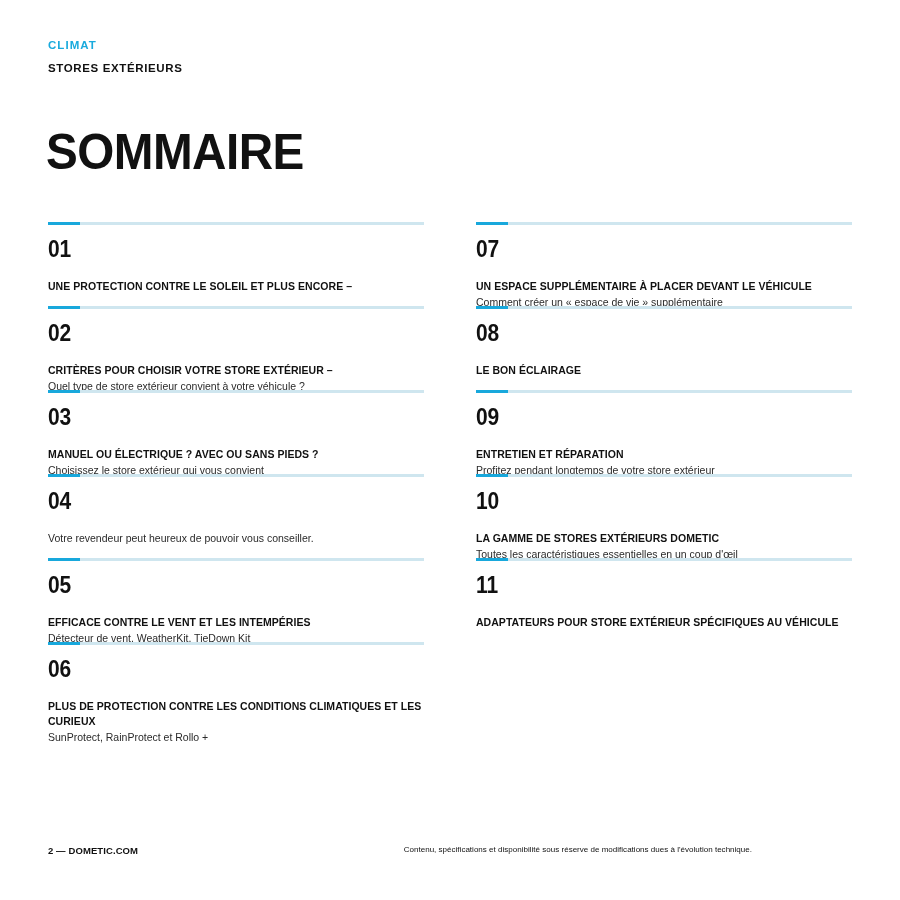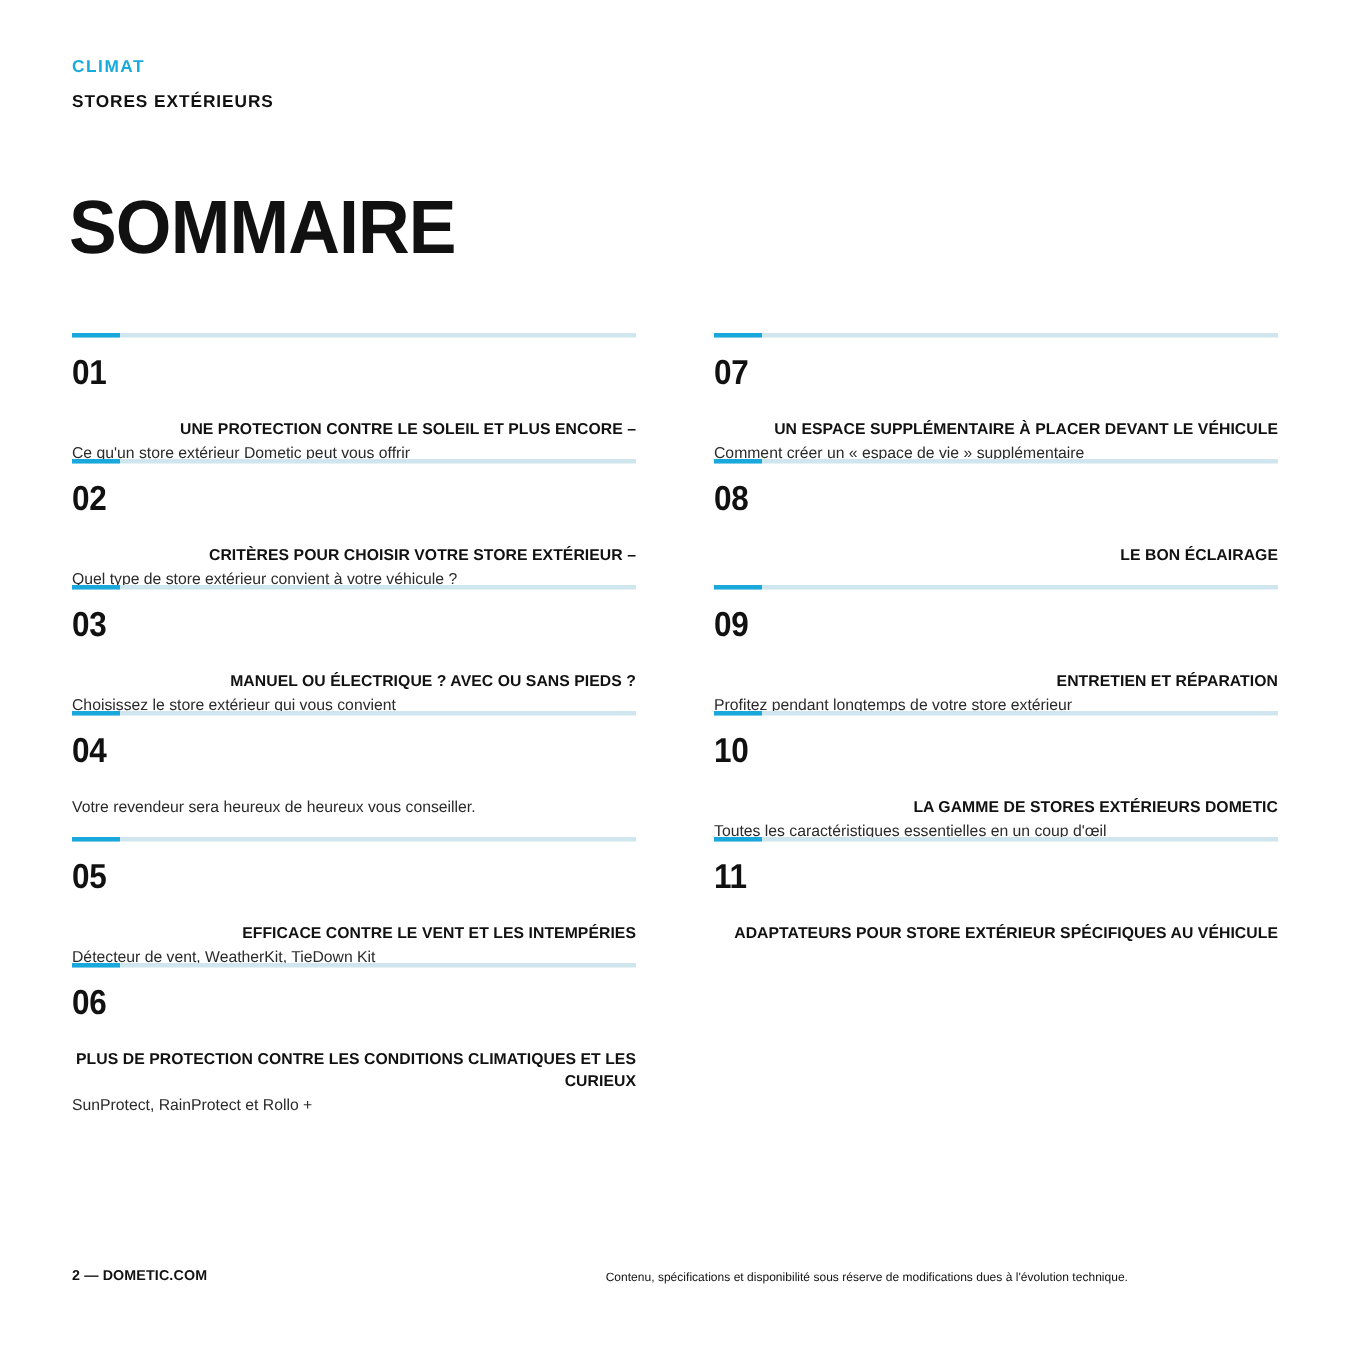--- a/index.html
+++ b/index.html
@@ -106,21 +106,20 @@
     transform-origin: left top;
     margin-bottom: 21px;
   }
   .entry-title {
     font-size: 10.5px;
     font-weight: bold;
     letter-spacing: 0.004em;
     color: #111111;
     line-height: 1.42;
     margin-bottom: 1px;
-    text-align: right;
   }
   .entry-sub {
     font-size: 10.5px;
     font-weight: normal;
     color: #2a2a2a;
     line-height: 1.45;
   }
   .entry-sub:empty { display: none; }
 
   
@@ -128,21 +127,21 @@
   .slot-tall { height: 99px; }
 
   
   .footer {
     position: absolute;
     left: 48px;
     right: 48px;
     top: 845px;
     display: flex;
     justify-content: space-between;
-    align-items: flex-end;
+    align-items: flex-start;
   }
   .footer-left {
     font-size: 9.5px;
     font-weight: bold;
     letter-spacing: 0.01em;
     color: #111111;
   }
   .footer-right {
     font-size: 8px;
     font-weight: normal;
@@ -163,41 +162,40 @@
   <div class="page-title">SOMMAIRE</div>
 
   <div class="toc">
 
     <div class="toc-col">
 
       <div class="rule"></div>
       <div class="entry slot">
         <div class="entry-num">01</div>
         <div class="entry-title">UNE PROTECTION CONTRE LE SOLEIL ET PLUS ENCORE –</div>
-        <div class="entry-sub">Ce qu'un store extérieur Dometic peut vous offrir</div>
       </div>
 
       <div class="rule"></div>
       <div class="entry slot">
         <div class="entry-num">02</div>
         <div class="entry-title">CRITÈRES POUR CHOISIR VOTRE STORE EXTÉRIEUR –</div>
         <div class="entry-sub">Quel type de store extérieur convient à votre véhicule ?</div>
       </div>
 
       <div class="rule"></div>
       <div class="entry slot">
         <div class="entry-num">03</div>
         <div class="entry-title">MANUEL OU ÉLECTRIQUE ? AVEC OU SANS PIEDS ?</div>
         <div class="entry-sub">Choisissez le store extérieur qui vous convient</div>
       </div>
 
       <div class="rule"></div>
       <div class="entry slot">
         <div class="entry-num">04</div>
-        <div class="entry-sub">Votre revendeur sera heureux de heureux vous conseiller.</div>
+        <div class="entry-sub">Votre revendeur peut heureux de pouvoir vous conseiller.</div>
       </div>
 
       <div class="rule"></div>
       <div class="entry slot">
         <div class="entry-num">05</div>
         <div class="entry-title">EFFICACE CONTRE LE VENT ET LES INTEMPÉRIES</div>
         <div class="entry-sub">Détecteur de vent, WeatherKit, TieDown Kit</div>
       </div>
 
       <div class="rule"></div>

